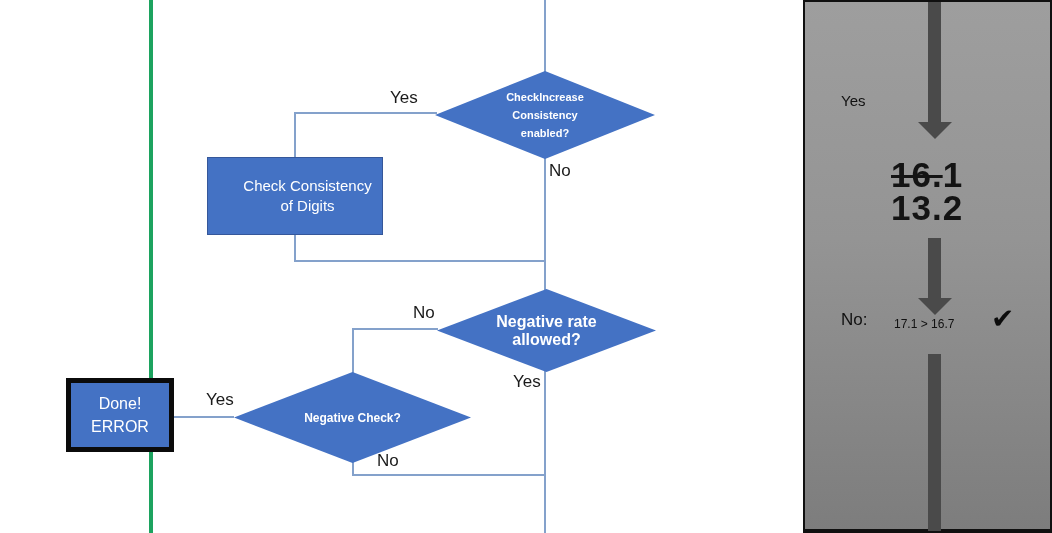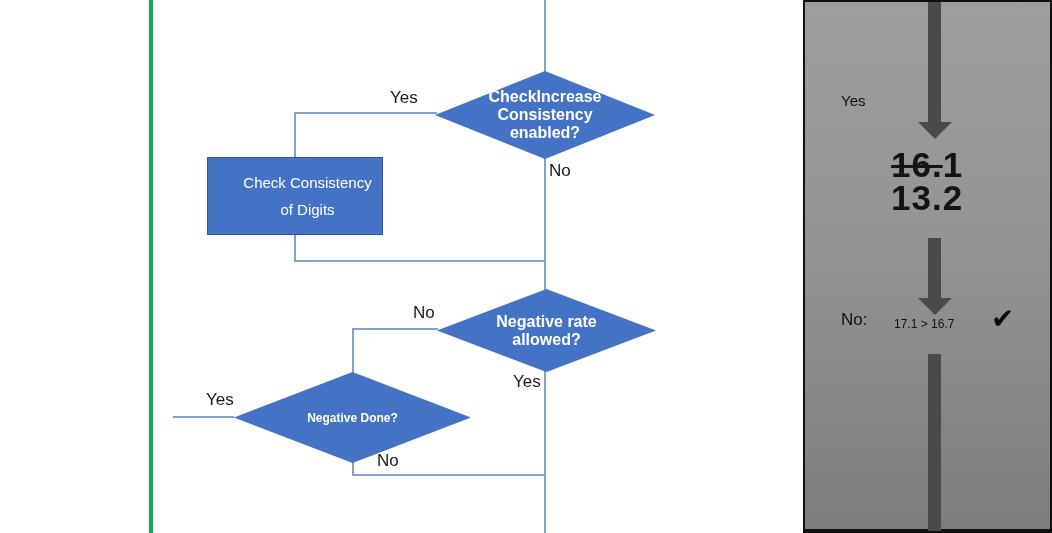--- a/index.html
+++ b/index.html
@@ -27,21 +27,21 @@
     background:linear-gradient(180deg,#9e9e9e 0%,#949494 45%,#7d7d7d 100%);
     z-index:3;color:#111;
   }
   .shaft{position:absolute;left:123px;width:13px;background:#4a4a4a;}
   .arrow-head{position:absolute;left:113px;width:0;height:0;
     border-left:17px solid transparent;border-right:17px solid transparent;
     border-top:17px solid #4a4a4a;}
   .panel-yes{position:absolute;left:36px;top:90px;font-size:15px;}
   .rule-note{position:absolute;left:2px;top:160px;width:92px;text-align:center;
     font-size:15.5px;line-height:25px;}
-  .values{position:absolute;left:86px;top:146px;font-size:35px;font-weight:bold;
+  .values{position:absolute;left:86px;top:156px;font-size:35px;font-weight:bold;
     line-height:33px;letter-spacing:1px;color:#141414;}
   .struck{text-decoration:line-through;text-decoration-thickness:3px;}
   .result-prefix{position:absolute;left:36px;top:308px;font-size:17px;}
   .comparison{position:absolute;left:89px;top:315px;font-size:12px;}
   .check{position:absolute;left:186px;top:300px;font-size:28px;font-weight:bold;color:#0c0c0c;}
 </style>
 </head>
 <body>
 
 <div class="canvas">
@@ -55,45 +55,49 @@
   <div class="line" style="left:294px;top:260px;width:251px;height:2px;"></div>
   <div class="line" style="left:544px;top:158px;width:2px;height:133px;"></div>
   <div class="line" style="left:353px;top:328px;width:85px;height:2px;"></div>
   <div class="line" style="left:352px;top:328px;width:2px;height:46px;"></div>
   <div class="line" style="left:173px;top:416px;width:61px;height:2px;"></div>
   <div class="line" style="left:352px;top:462px;width:2px;height:14px;"></div>
   <div class="line" style="left:352px;top:474px;width:194px;height:2px;"></div>
   <div class="line" style="left:544px;top:371px;width:2px;height:162px;"></div>
 
   <div class="shape diamond" style="left:435px;top:71px;width:220px;height:88px;">
-    <span class="shape-label preline" style="font-size:16px;line-height:18px;">CheckIncrease
+    <span class="shape-label preline" style="font-size:11px;line-height:18px;">CheckIncrease
 Consistency
 enabled?</span>
   </div>
   <span class="edge-label" style="left:390px;top:88px;">Yes</span>
   <span class="edge-label" style="left:549px;top:161px;">No</span>
 
   <div class="shape rect" style="left:207px;top:157px;width:176px;height:78px;">
-    <span class="shape-label preline" style="font-size:15px;line-height:27px;margin-left:25px;">Check Consistency
+    <span class="shape-label preline" style="font-size:15px;line-height:20px;margin-left:25px;">Check Consistency
 of Digits</span>
   </div>
 
   <div class="shape diamond" style="left:437px;top:289px;width:219px;height:83px;">
     <span class="shape-label preline" style="font-size:16px;line-height:18px;">Negative rate
 allowed?</span>
   </div>
   <span class="edge-label" style="left:413px;top:303px;">No</span>
   <span class="edge-label" style="left:513px;top:372px;">Yes</span>
 
   <div class="shape diamond" style="left:234px;top:372px;width:237px;height:91px;">
-    <span class="shape-label" style="font-size:12px;">Negative Done?</span>
+    <span class="shape-label" style="font-size:12px;">Negative Check?</span>
   </div>
   <span class="edge-label" style="left:206px;top:390px;">Yes</span>
   <span class="edge-label" style="left:377px;top:451px;">No</span>
 
+  <div class="shape done" style="left:66px;top:378px;width:108px;height:74px;">
+    <span class="shape-label preline" style="font-size:16px;line-height:23px;">Done!
+ERROR</span>
+  </div>
 
   <div class="panel">
 
     <div class="shaft" style="top:0;height:120px;"></div>
     <div class="arrow-head" style="top:120px;"></div>
 
     <span class="panel-yes">Yes</span>
 
 
     <div class="values">

